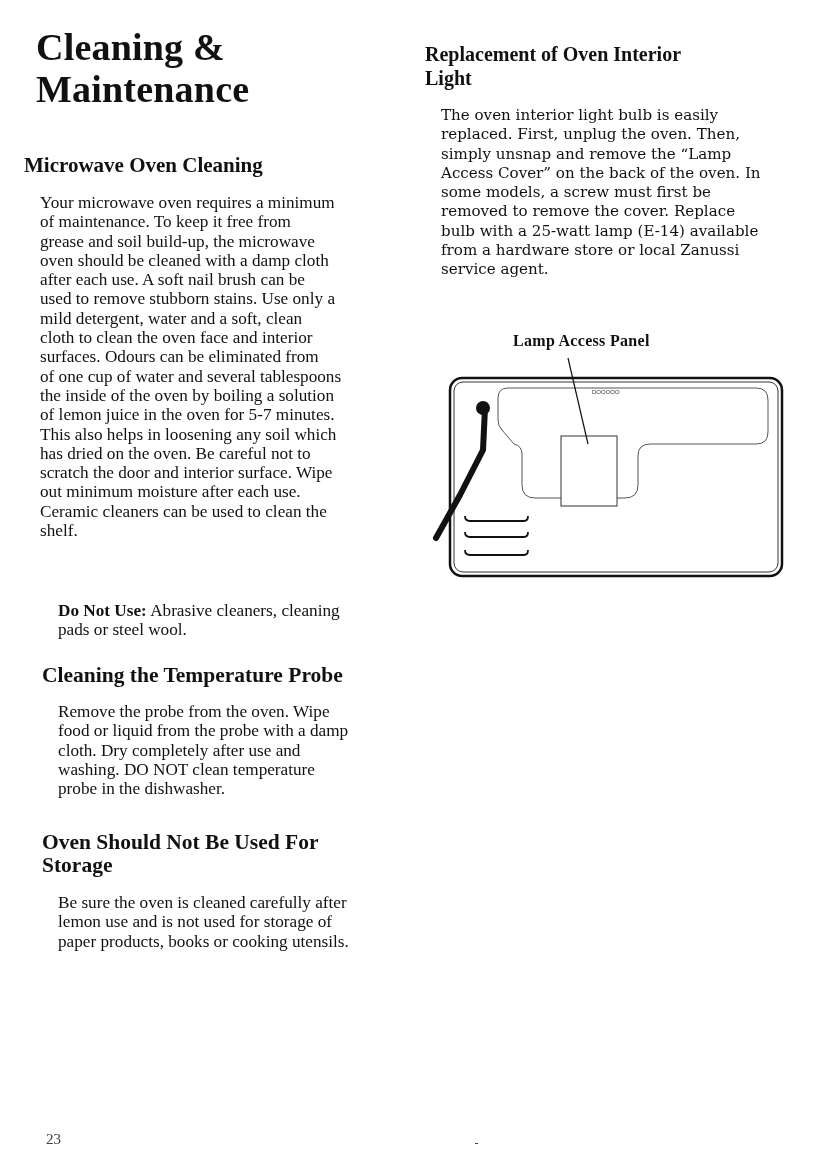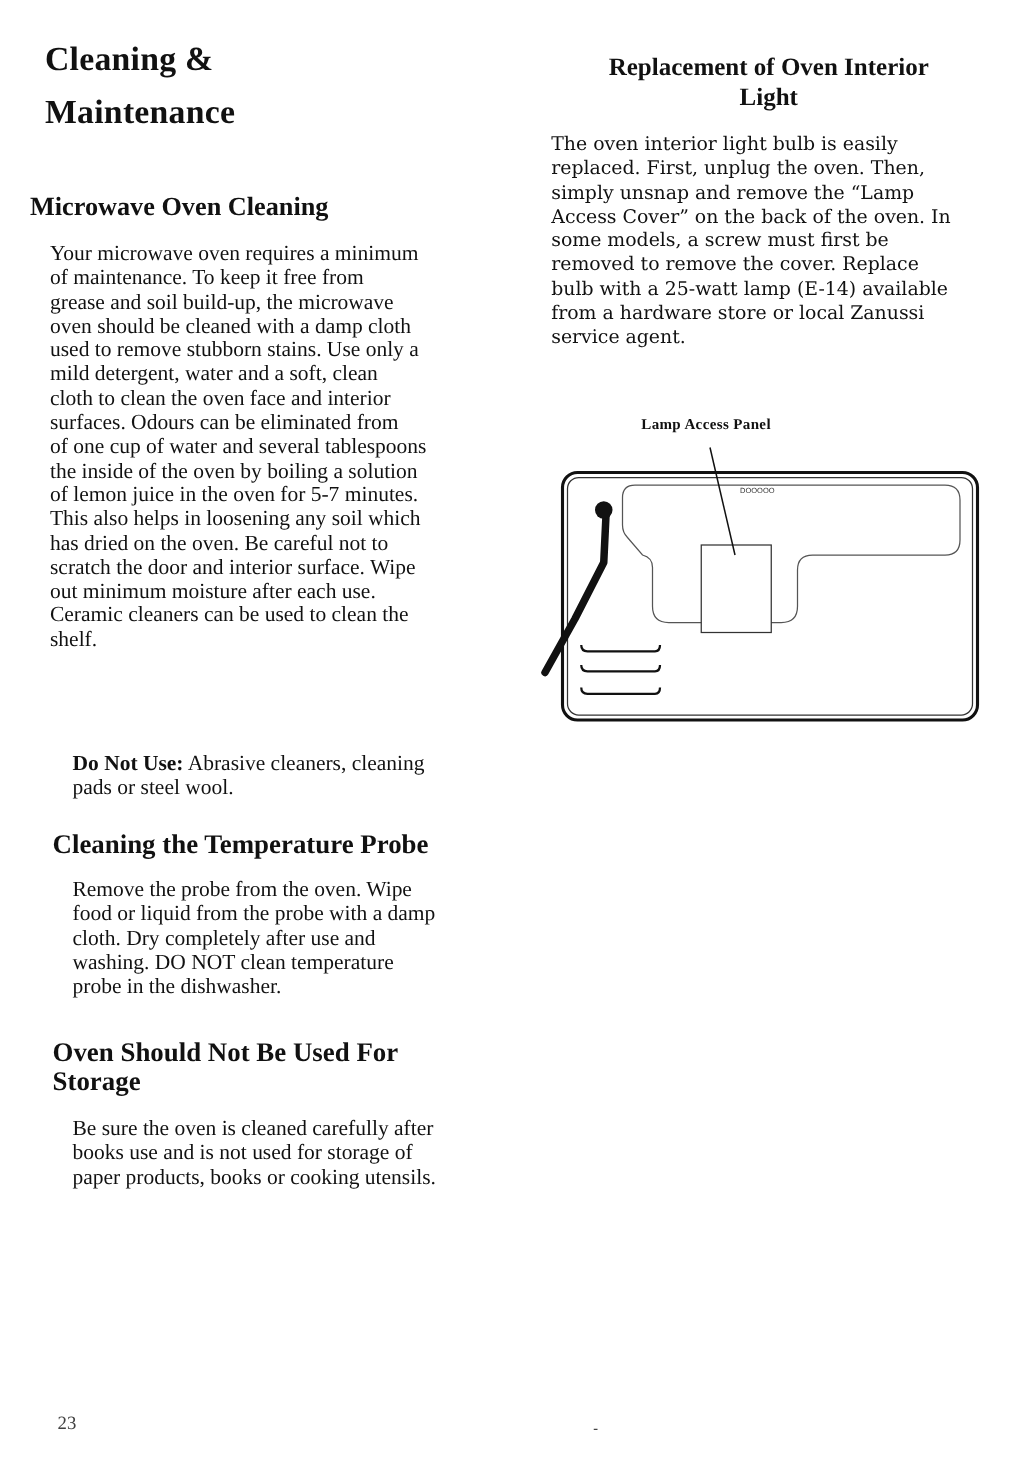--- a/index.html
+++ b/index.html
@@ -13,21 +13,21 @@
       position: relative;
       overflow: hidden;
       font-family: "Liberation Serif", "DejaVu Serif", serif;
       color: #111111;
     }
     .page-title {
       position: absolute;
       left: 36px;
       top: 26px;
       margin: 0;
-      font-size: 27px;
+      font-size: 38px;
       line-height: 42px;
       font-weight: bold;
       letter-spacing: 0.2px;
     }
     .page-title span { display: block; }
     .h2 {
       margin: 0;
       font-weight: bold;
       font-size: 21px;
       line-height: 22px;
@@ -46,28 +46,28 @@
 
     #sec-donot { left: 42px; top: 585px; width: 370px; }
 
     #sec-probe { left: 42px; top: 664px; width: 370px; }
     #sec-probe .h2 { font-size: 21.5px; margin-bottom: 6px; }
 
     #sec-storage { left: 42px; top: 831px; width: 370px; }
     #sec-storage .h2 { font-size: 21.5px; line-height: 23px; margin-bottom: 6px; }
 
     #sec-light { left: 425px; top: 42px; width: 380px; }
-    #sec-light .h2 { font-size: 20px; line-height: 24px; margin-bottom: 6px; text-align: center; }
+    #sec-light .h2 { font-size: 20px; line-height: 24px; margin-bottom: 6px; }
     #sec-light .p { font-size: 16.6px; line-height: 19.3px; font-family: "DejaVu Serif", serif; font-size: 15.1px; }
 
     .diagram-label {
       position: absolute;
       left: 513px;
       top: 332px;
-      font-size: 12px;
+      font-size: 16px;
       font-weight: bold;
       letter-spacing: 0.3px;
       white-space: nowrap;
     }
     .diagram {
       position: absolute;
       left: 430px;
       top: 320px;
       width: 360px;
       height: 270px;
@@ -97,20 +97,21 @@
   <span>Maintenance</span>
 </h1>
 
 <div class="section" id="sec-microwave">
   <h2 class="h2">Microwave Oven Cleaning</h2>
   <p class="p">
     <span class="line">Your microwave oven requires a minimum</span>
     <span class="line">of maintenance. To keep it free from</span>
     <span class="line">grease and soil build-up, the microwave</span>
     <span class="line">oven should be cleaned with a damp cloth</span>
+    <span class="line">after each use. A soft nail brush can be</span>
     <span class="line">used to remove stubborn stains. Use only a</span>
     <span class="line">mild detergent, water and a soft, clean</span>
     <span class="line">cloth to clean the oven face and interior</span>
     <span class="line">surfaces. Odours can be eliminated from</span>
     <span class="line">of one cup of water and several tablespoons</span>
     <span class="line">the inside of the oven by boiling a solution</span>
     <span class="line">of lemon juice in the oven for 5-7 minutes.</span>
     <span class="line">This also helps in loosening any soil which</span>
     <span class="line">has dried on the oven. Be careful not to</span>
     <span class="line">scratch the door and interior surface. Wipe</span>
@@ -138,21 +139,21 @@
   </p>
 </div>
 
 <div class="section" id="sec-storage">
   <h2 class="h2">
     <span style="display:block">Oven Should Not Be Used For</span>
     <span style="display:block">Storage</span>
   </h2>
   <p class="p">
     <span class="line">Be sure the oven is cleaned carefully after</span>
-    <span class="line">books use and is not used for storage of</span>
+    <span class="line">lemon use and is not used for storage of</span>
     <span class="line">paper products, books or cooking utensils.</span>
   </p>
 </div>
 
 <div class="section" id="sec-light">
   <h2 class="h2">
     <span style="display:block">Replacement of Oven Interior</span>
     <span style="display:block">Light</span>
   </h2>
   <p class="p">

